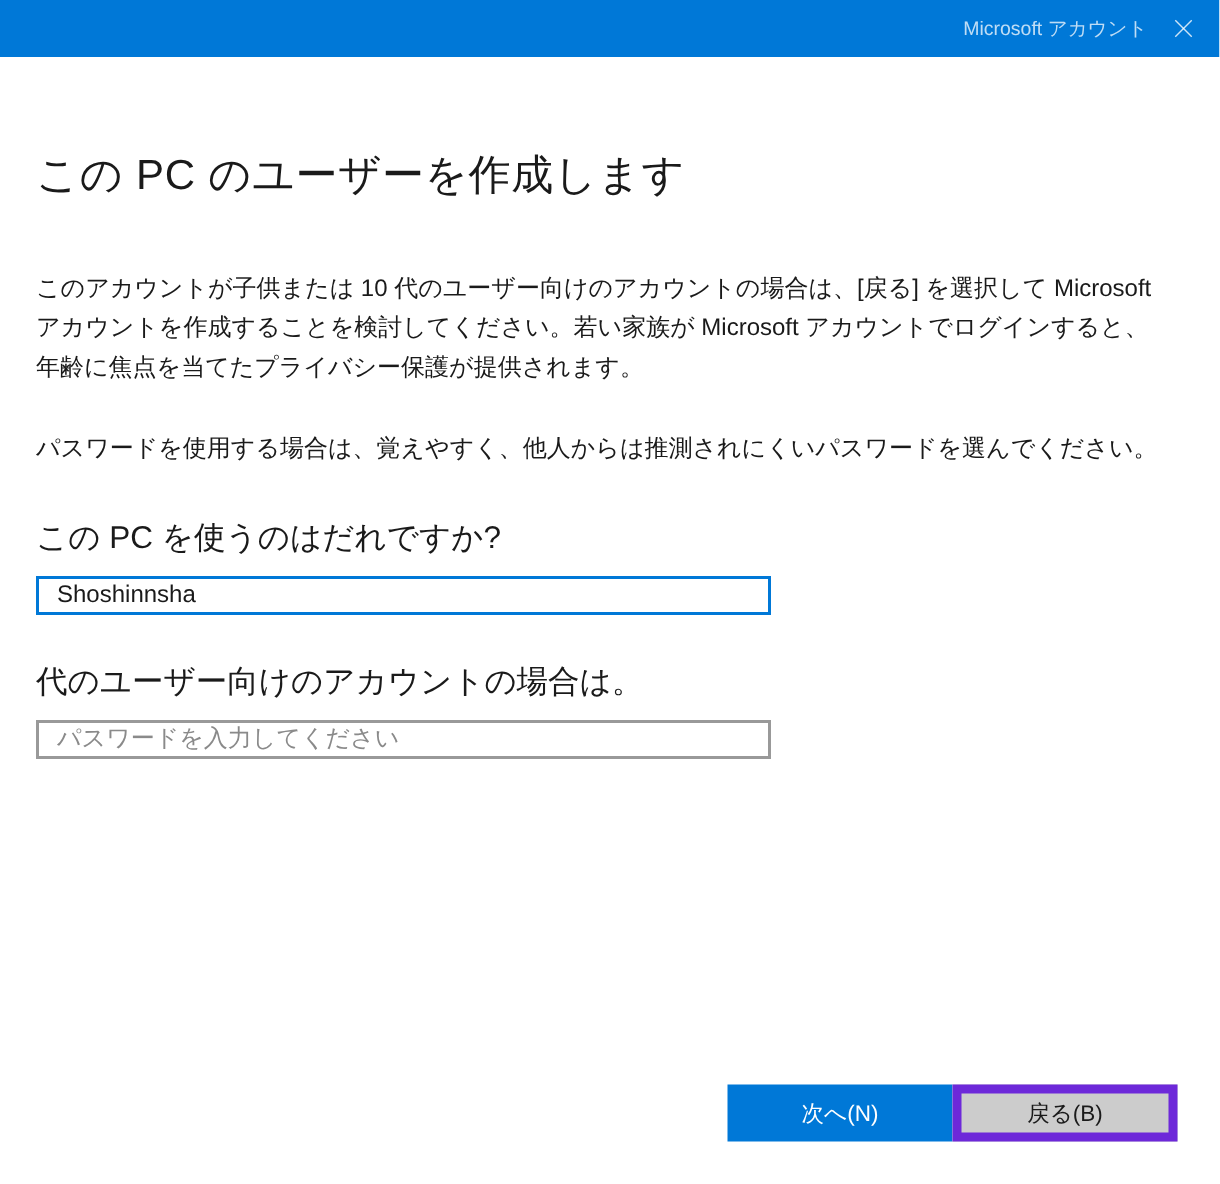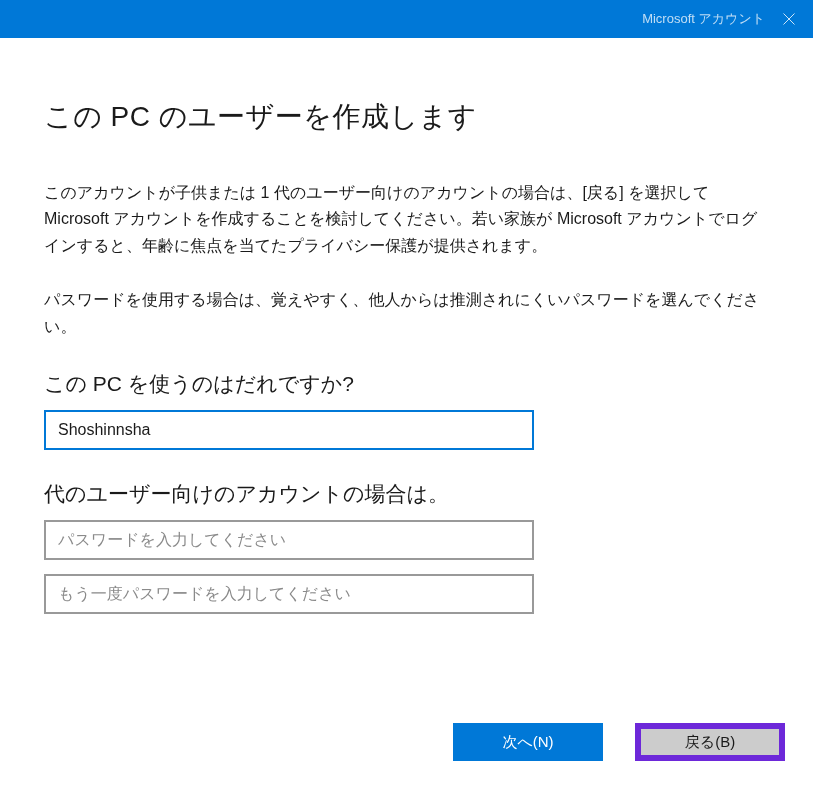--- a/index.html
+++ b/index.html
@@ -34,21 +34,21 @@
       align-items: center;
       justify-content: center;
       color: rgba(255,255,255,0.8);
       cursor: pointer;
     }
     .close-btn svg {
       width: 12px;
       height: 12px;
     }
     .content {
-      padding: 60px 40px 0 44px;
+      padding: 60px 40px 0 24px;
     }
     h1 {
       font-size: 28px;
       font-weight: 400;
       color: #1a1a1a;
       margin-bottom: 44px;
       letter-spacing: 0.5px;
     }
     .body-text {
       font-size: 16px;
@@ -61,21 +61,21 @@
     }
     .field-label {
       font-size: 21px;
       color: #1a1a1a;
       margin-bottom: 12px;
       margin-top: 30px;
     }
     .text-input {
       display: block;
       width: 490px;
-      height: 40px;
+      height: 26px;
       padding: 0 12px;
       font-size: 16px;
       font-family: "Segoe UI", sans-serif;
       background: #ffffff;
       outline: none;
       margin-bottom: 14px;
     }
     .text-input::placeholder {
       color: #8a8a8a;
       font-family: "Yu Gothic", "Meiryo", sans-serif;
@@ -86,21 +86,21 @@
     }
     .input-normal {
       border: 2px solid #999999;
       color: #1a1a1a;
     }
     .button-row {
       position: absolute;
       bottom: 28px;
       right: 28px;
       display: flex;
-      gap: 32px;
+      gap: 0;
     }
     .btn {
       width: 150px;
       height: 38px;
       font-size: 15px;
       font-family: "Yu Gothic", "Meiryo", sans-serif;
       display: flex;
       align-items: center;
       justify-content: center;
       cursor: pointer;
@@ -127,33 +127,32 @@
       <line x1="11.5" y1="0.5" x2="0.5" y2="11.5" stroke="currentColor" stroke-width="1"></line>
     </svg>
   </div>
 </div>
 
 <div class="content">
 
   <h1>この PC のユーザーを作成します</h1>
 
   <p class="body-text">
-    <span>このアカウントが子供または 1 代のユーザー向けのアカウントの場合は、</span><b>[戻る]</b><span> を選択して Microsoft アカウントを作成することを検討してください。若い家族が Microsoft アカウントでログインすると、年齢に焦点を当てたプライバシー保護が提供されます。</span>
+    <span>このアカウントが子供または 10 代のユーザー向けのアカウントの場合は、</span><b>[戻る]</b><span> を選択して Microsoft アカウントを作成することを検討してください。若い家族が Microsoft アカウントでログインすると、年齢に焦点を当てたプライバシー保護が提供されます。</span>
   </p>
 
   <p class="body-text">パスワードを使用する場合は、覚えやすく、他人からは推測されにくいパスワードを選んでください。</p>
 
   <p class="field-label">この PC を使うのはだれですか?</p>
 
   <input type="text" class="text-input input-focused" value="Shoshinnsha" style="">
 
   <p class="field-label">代のユーザー向けのアカウントの場合は。</p>
 
   <input type="password" class="text-input input-normal" placeholder="パスワードを入力してください" style="">
 
-  <input type="password" class="text-input input-normal" placeholder="もう一度パスワードを入力してください" style="">
 
 </div>
 
 <div class="button-row">
   <button class="btn btn-primary">次へ(N)</button>
   <button class="btn btn-secondary">戻る(B)</button>
 </div>
 
 </body></html>

